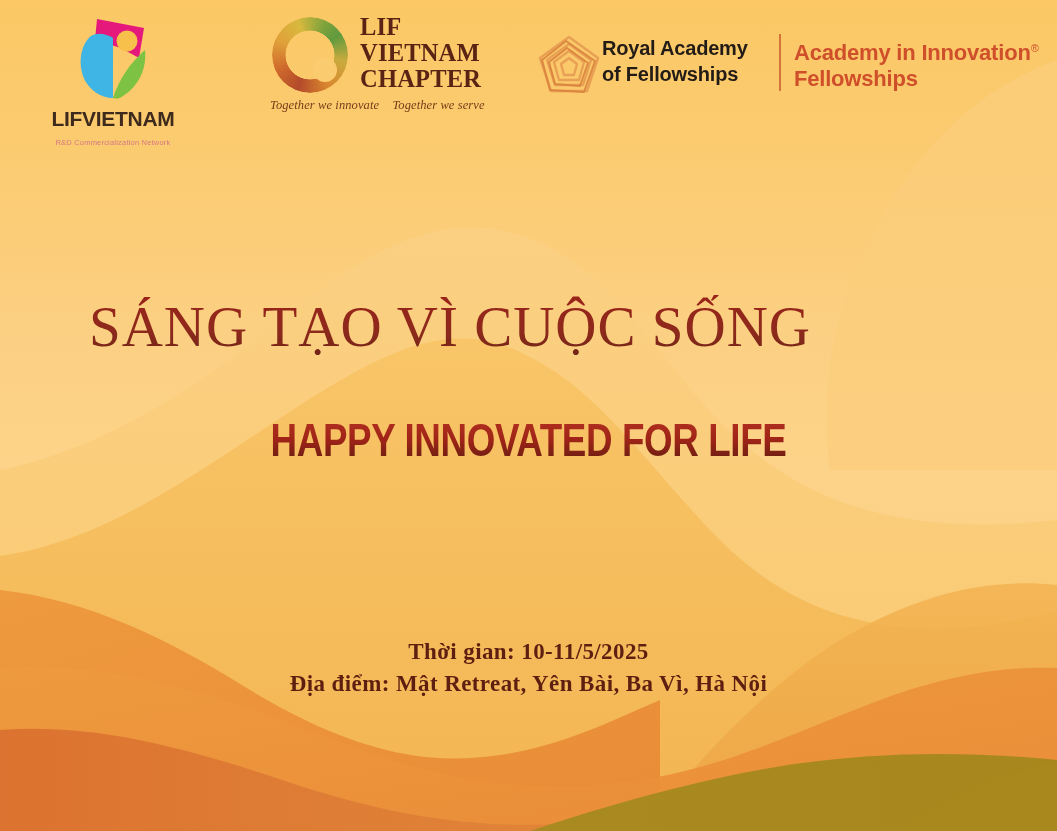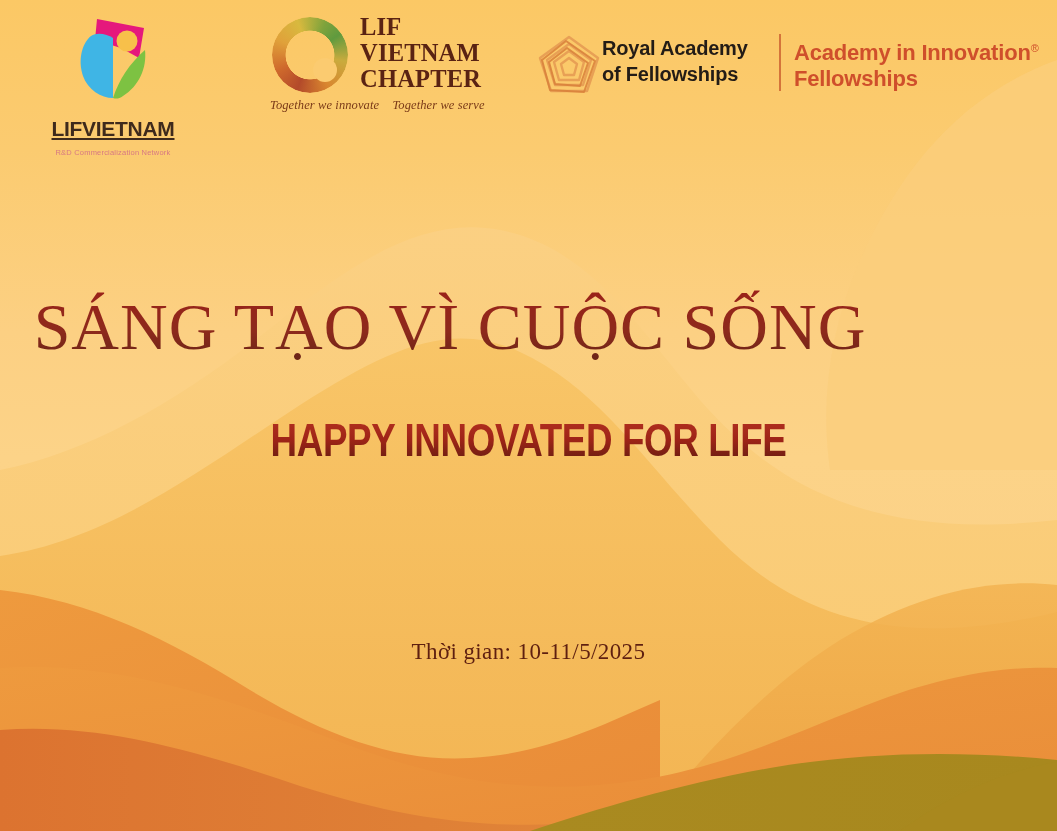--- a/index.html
+++ b/index.html
@@ -49,22 +49,21 @@
     height: 88px;
     margin: 0 auto;
     position: relative;
   }
   .lifvn-name {
     font-family: "Liberation Sans", sans-serif;
     font-weight: bold;
     font-size: 21px;
     letter-spacing: -0.3px;
     color: #3e2a1c;
-    margin-top: 15px;
-    text-decoration: underline;
+    margin-top: 5px;
   }
   .lifvn-sub {
     font-family: "Liberation Sans", sans-serif;
     font-size: 7.5px;
     letter-spacing: 0.2px;
     color: #d16a86;
     opacity: 0.85;
     margin-top: 7px;
     white-space: nowrap;
   }
@@ -187,21 +186,21 @@
 
   
   .title-main {
     position: absolute;
     left: 0;
     top: 281px;
     width: 900px;
     text-align: center;
     z-index: 15;
     font-family: "Liberation Serif", serif;
-    font-size: 66px;
+    font-size: 57px;
     line-height: 92px;
     letter-spacing: 1px;
     color: #9d1f1a;
     background: linear-gradient(180deg, #9e2018 0%, #8d2a1c 55%, #5a2113 100%);
     -webkit-background-clip: text;
             background-clip: text;
     -webkit-text-fill-color: transparent;
     white-space: nowrap;
   }
   .title-sub {
@@ -230,21 +229,21 @@
   .info-block {
     position: absolute;
     left: 0;
     top: 636px;
     width: 1057px;
     text-align: center;
     z-index: 15;
   }
   .info-line {
     font-family: "Liberation Serif", serif;
-    font-weight: normal;
+    font-weight: bold;
     font-size: 23px;
     line-height: 32px;
     letter-spacing: 0.4px;
     color: #5e1f10;
     white-space: nowrap;
   }
 </style>
 </head>
 <body>
 
@@ -367,15 +366,16 @@
       </div>
     </div>
   </div>
 
   <div class="title-main">SÁNG TẠO VÌ CUỘC SỐNG</div>
 
   <div class="title-sub">HAPPY INNOVATED FOR LIFE</div>
 
   <div class="info-block">
     <div class="info-line">Thời gian: 10-11/5/2025</div>
+    <div class="info-line">Địa điểm: Mật Retreat, Yên Bài, Ba Vì, Hà Nội</div>
   </div>
 
 </div>
 
 </body></html>

